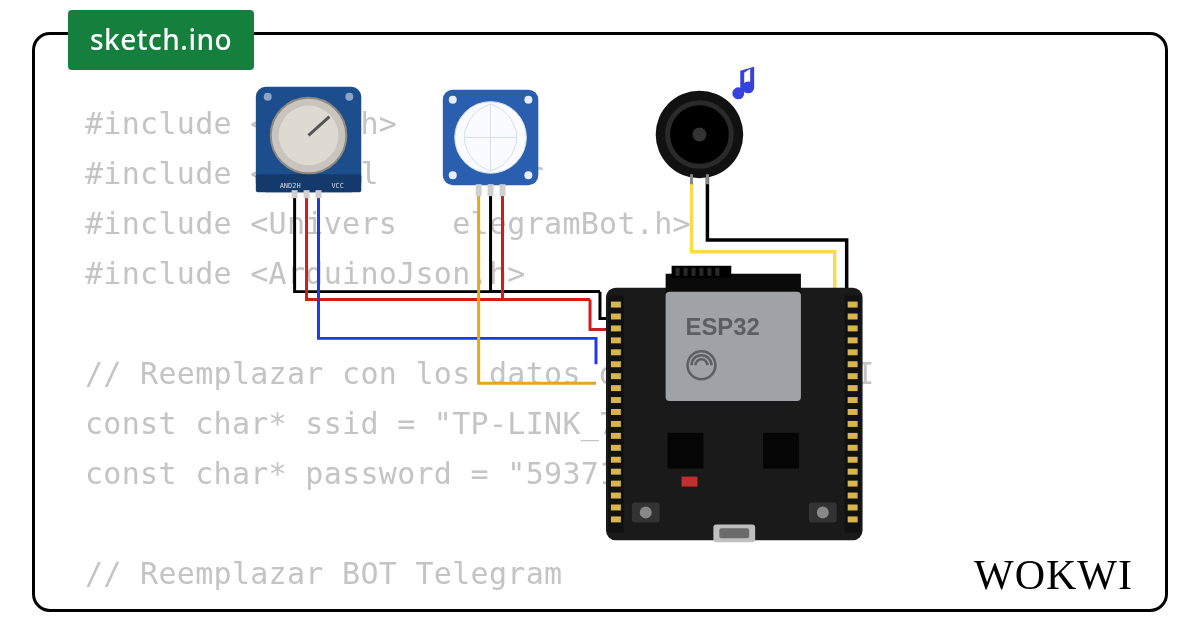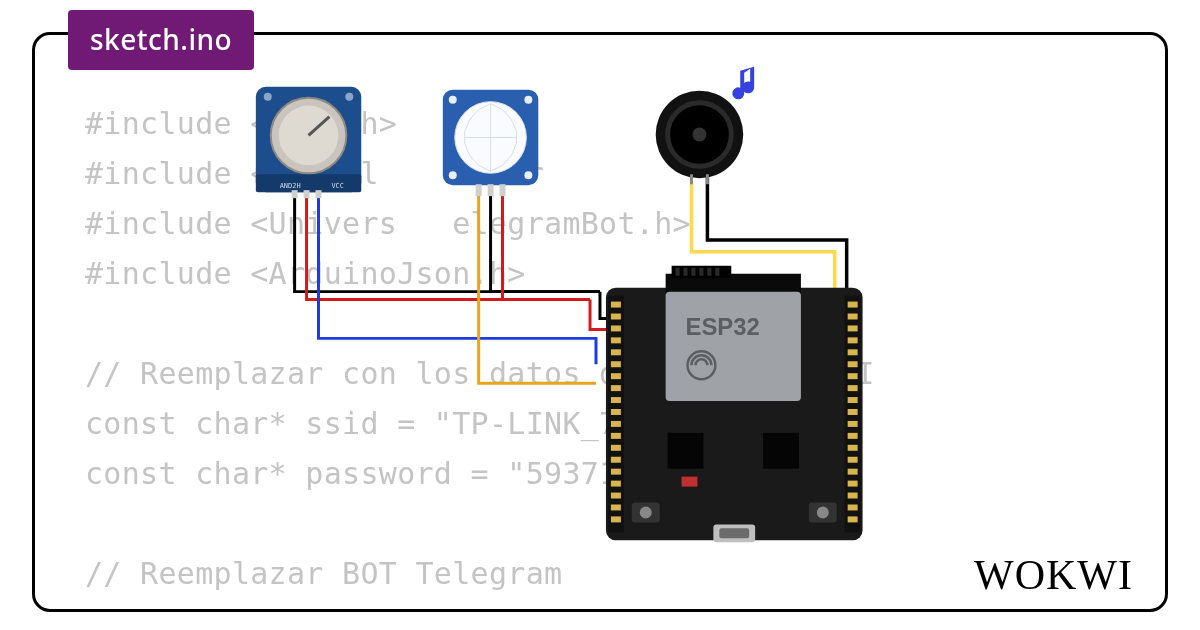--- a/index.html
+++ b/index.html
@@ -20,21 +20,21 @@
     height: 580px;
     border: 3px solid #000;
     border-radius: 18px;
     background: #fff;
     overflow: hidden;
   }
   .tab {
     position: absolute;
     left: 68px;
     top: 10px;
-    background: #701a75;
+    background: #15803d;
     color: #fff;
     font-family: -apple-system, system-ui, "Segoe UI", Roboto, sans-serif;
     font-size: 28px;
     font-weight: 500;
     padding: 10px 22px 12px 22px;
     border-radius: 4px;
     z-index: 20;
     letter-spacing: 0.5px;
   }
   .code {

